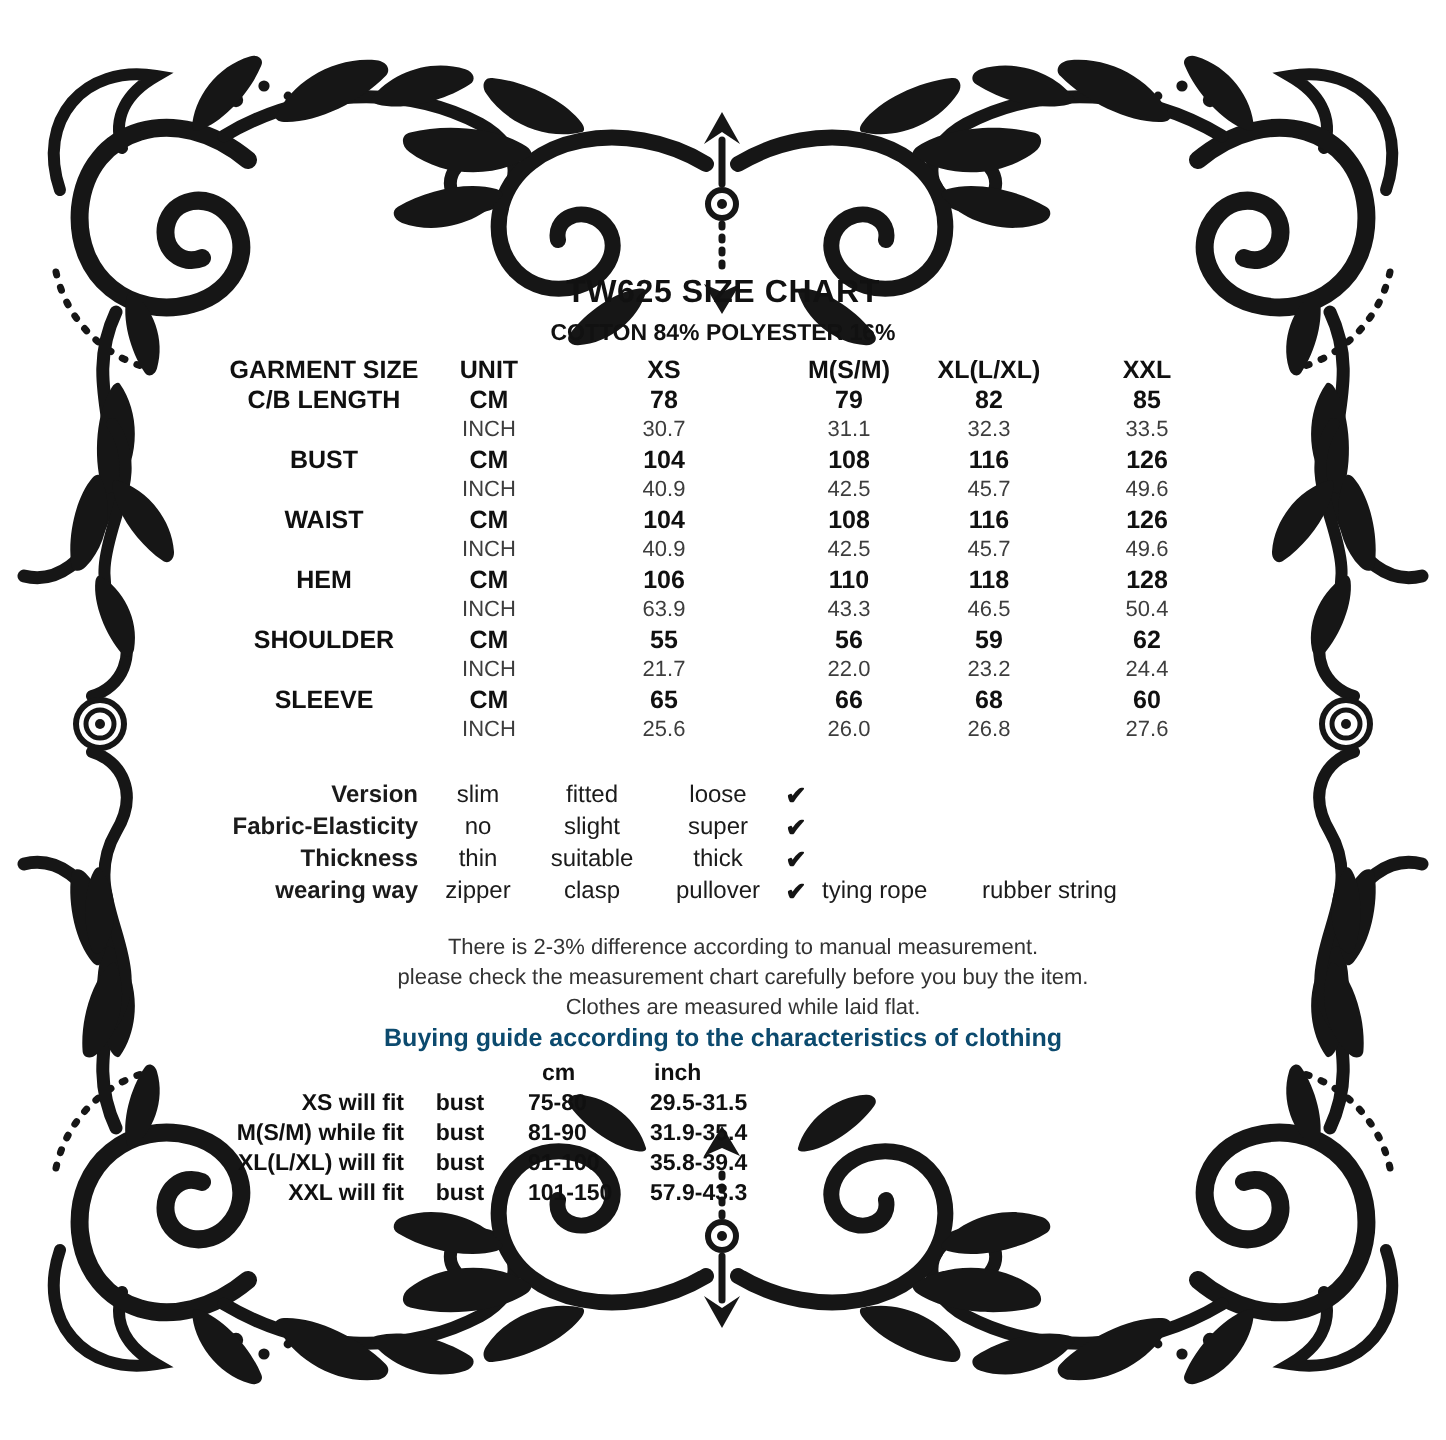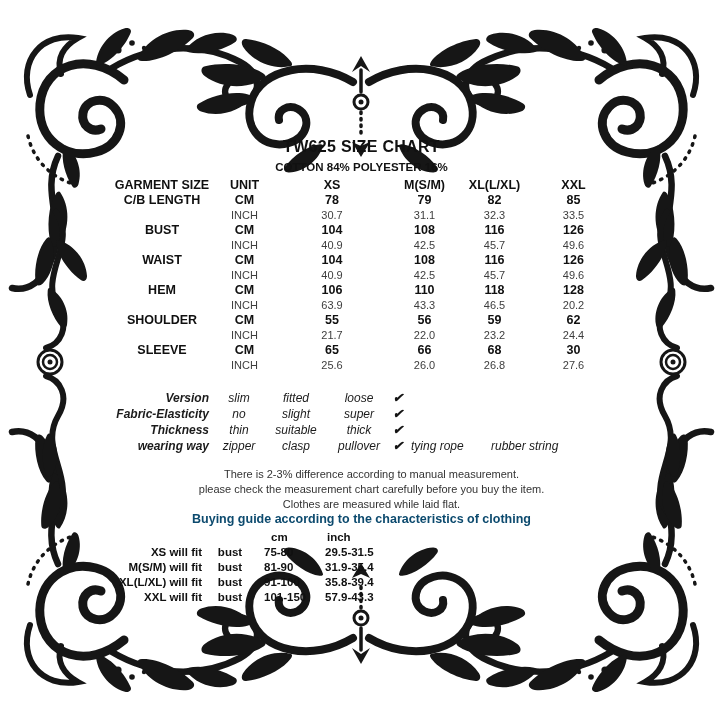--- a/index.html
+++ b/index.html
@@ -28,22 +28,22 @@
   .sizes { top: 178px; left: 112px; width: 508px; }
   .tr { display: grid;
         grid-template-columns: 100px 65px 110px 75px 65px 93px;
         height: 15px; align-items: center; }
   .td { font-size: 11px; color: #3d3d3d; text-align: center; line-height: 15px; }
   .td.lab { text-align: center; }
   .b  { font-weight: bold; font-size: 12.5px; color: #101010; }
 
   
   .attrs { top: 389px; left: 112px; width: 560px; }
-  .arow  { display: flex; height: 16px; align-items: flex-end;
-           font-size: 12px; color: #1b1b1b; font-style: italic; }
+  .arow  { display: flex; height: 16px; align-items: center;
+           font-size: 12px; color: #1b1b1b; }
   .alabel { width: 103px; text-align: right; font-weight: bold; padding-right: 6px; }
   .aopt1  { width: 48px; text-align: center; }
   .aopt2  { width: 66px; text-align: center; }
   .aopt3  { width: 60px; text-align: center; }
   .acheck { width: 18px; text-align: center; font-weight: bold; font-size: 12.5px; color: #141414; }
   .aextra1 { width: 80px; padding-left: 4px; }
   .aextra2 { padding-left: 4px; }
 
   
   .notes { top: 467px; left: 10px; width: 723px; text-align: center;
@@ -195,21 +195,21 @@
     <div class="td b">110</div>
     <div class="td b">118</div>
     <div class="td b">128</div>
   </div>
   <div class="tr">
     <div class="td lab"></div>
     <div class="td">INCH</div>
     <div class="td">63.9</div>
     <div class="td">43.3</div>
     <div class="td">46.5</div>
-    <div class="td">20.2</div>
+    <div class="td">50.4</div>
   </div>
 
   <div class="tr">
     <div class="td lab b">SHOULDER</div>
     <div class="td b">CM</div>
     <div class="td b">55</div>
     <div class="td b">56</div>
     <div class="td b">59</div>
     <div class="td b">62</div>
   </div>
@@ -221,21 +221,21 @@
     <div class="td">23.2</div>
     <div class="td">24.4</div>
   </div>
 
   <div class="tr">
     <div class="td lab b">SLEEVE</div>
     <div class="td b">CM</div>
     <div class="td b">65</div>
     <div class="td b">66</div>
     <div class="td b">68</div>
-    <div class="td b">30</div>
+    <div class="td b">60</div>
   </div>
   <div class="tr">
     <div class="td lab"></div>
     <div class="td">INCH</div>
     <div class="td">25.6</div>
     <div class="td">26.0</div>
     <div class="td">26.8</div>
     <div class="td">27.6</div>
   </div>
 </div>
@@ -288,21 +288,21 @@
     <div class="gcm hdr">cm</div>
     <div class="ginch hdr">inch</div>
   </div>
   <div class="grow">
     <div class="glabel">XS will fit</div>
     <div class="gmeasure">bust</div>
     <div class="gcm">75-80</div>
     <div class="ginch">29.5-31.5</div>
   </div>
   <div class="grow">
-    <div class="glabel">M(S/M) will fit</div>
+    <div class="glabel">M(S/M) while fit</div>
     <div class="gmeasure">bust</div>
     <div class="gcm">81-90</div>
     <div class="ginch">31.9-35.4</div>
   </div>
   <div class="grow">
     <div class="glabel">XL(L/XL) will fit</div>
     <div class="gmeasure">bust</div>
     <div class="gcm">91-100</div>
     <div class="ginch">35.8-39.4</div>
   </div>

